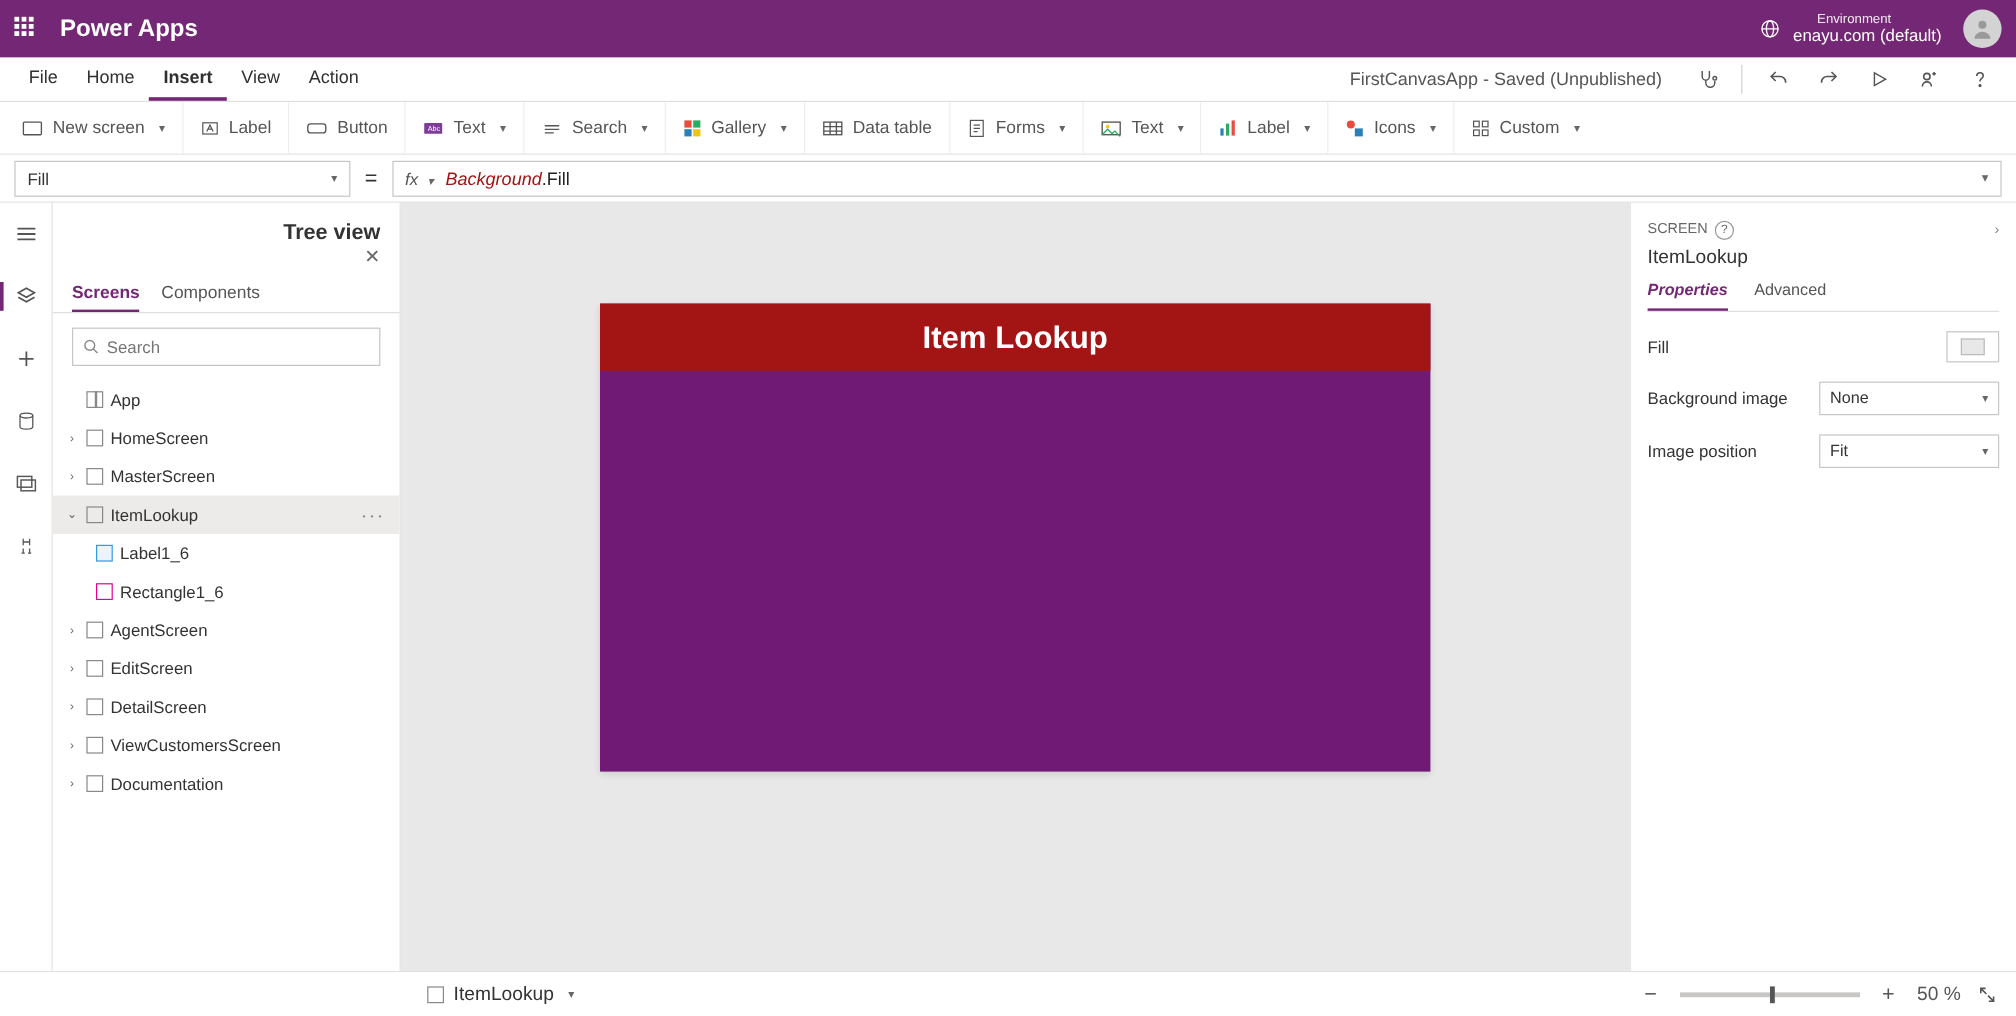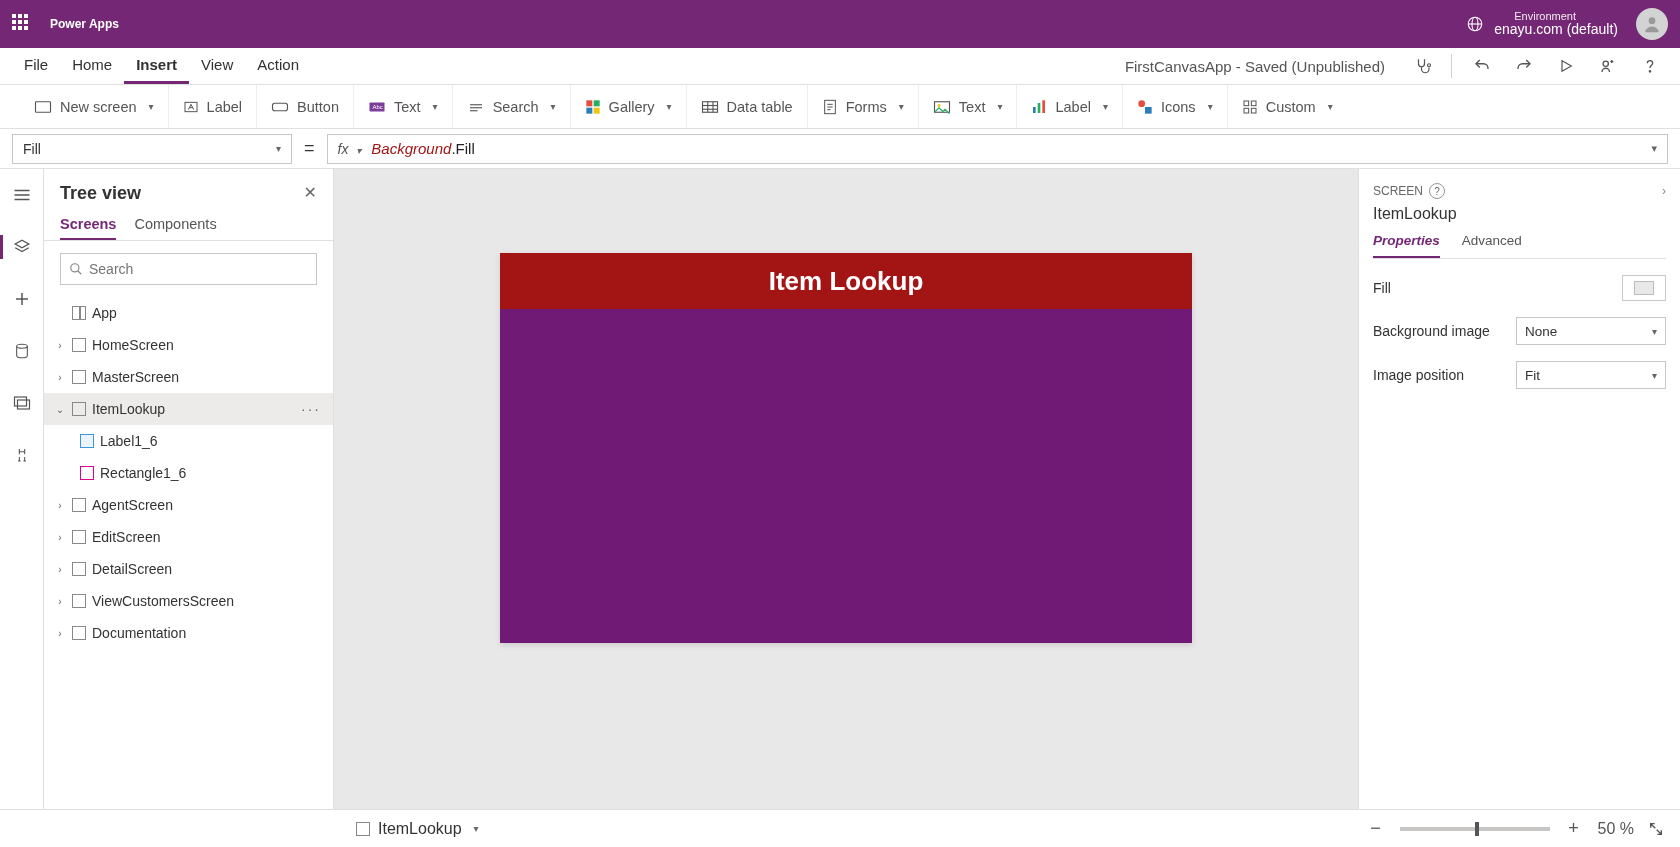--- a/index.html
+++ b/index.html
@@ -2,39 +2,39 @@
 <html><head>
 <meta charset="utf-8">
 <style>
 * { margin: 0; padding: 0; box-sizing: border-box; font-family: "Segoe UI", sans-serif; }
 body { width: 1680px; height: 847px; overflow: hidden; background: #faf9f8; color: #333; }
 
 
 .top-header { height: 48px; background: #742774; color: #fff; display: flex; align-items: center; padding: 0 12px; }
 .waffle { width: 20px; height: 20px; display: grid; grid-template-columns: repeat(3,4px); grid-template-rows: repeat(3,4px); gap: 2px; margin-right: 18px; cursor:pointer;}
 .waffle span { background: #fff; }
-.app-title { font-size: 12px; font-weight: 600; }
+.app-title { font-size: 20px; font-weight: 600; }
 .header-right { margin-left: auto; display: flex; align-items: center; gap: 18px; }
 .env-block { display:flex; align-items:center; gap:10px;}
 .env-text { line-height:1.1; }
 .env-label { font-size: 11px; opacity: .9; margin-left: 20px; }
 .env-name { font-size: 14px; }
 .avatar-circle { width: 32px; height: 32px; border-radius: 50%; background: #d3d3d3; display:flex; align-items:center; justify-content:center; color:#888; }
 
 
 .menu-bar { height: 37px; background: #fff; border-bottom: 1px solid #e1dfdd; display: flex; align-items: stretch; padding: 0 12px; }
 .menu-item { padding: 0 12px; display:flex; align-items:center; font-size: 15px; color: #323130; cursor:pointer; border-bottom: 3px solid transparent; }
 .menu-item.active { border-bottom-color: #742774; font-weight:600;}
 .menu-right { margin-left:auto; display:flex; align-items:center; gap:4px; }
 .doc-status { font-size:15px; color:#555; padding-right: 14px; }
 .menu-icon-btn { width:38px; height:36px; display:flex; align-items:center; justify-content:center; color:#555; cursor:pointer; font-size:18px; border-left:1px solid transparent;}
 .menu-sep { width:1px; height:24px; background:#d0d0d0; margin:0 6px; align-self:center;}
 
 
-.ribbon { height: 44px; background: #fff; border-bottom: 1px solid #e1dfdd; display: flex; align-items: center; padding: 0 20px; gap: 0; }
+.ribbon { height: 44px; background: #fff; border-bottom: 1px solid #e1dfdd; display: flex; align-items: center; padding: 0 4px; gap: 0; }
 .ribbon-group { display:flex; align-items:center; height:100%; border-right:1px solid #eee; padding:0 14px; gap:8px; cursor:pointer; color:#555; font-size:14.5px;}
 .ribbon-group:last-child { border-right:none; }
 .caret { font-size:10px; margin-left:4px; color:#666; }
 
 
 .formula-bar { height: 40px; background: #fff; border-bottom: 1px solid #e1dfdd; display:flex; align-items:center; padding:0 12px; gap:12px; }
 .prop-select { width: 280px; height:30px; border:1px solid #c8c6c4; display:flex; align-items:center; justify-content:space-between; padding:0 10px; font-size:14px; background:#fff; cursor:pointer;}
 .fx-eq { font-size:18px; color:#333; }
 .fx-box { flex:1; height:30px; border:1px solid #c8c6c4; display:flex; align-items:center; padding:0 10px; gap:10px; background:#fff;}
 .fx-label { font-style: italic; color:#555; font-size:14px;}
@@ -43,21 +43,21 @@
 .formula-text .token2 { color:#222; }
 .fx-expand { margin-left:auto; color:#666; cursor:pointer; font-size:11px;}
 
 
 .main { display:flex; height: calc(847px - 48px - 37px - 44px - 40px - 38px); }
 .left-rail { width: 44px; background:#fff; border-right:1px solid #e1dfdd; display:flex; flex-direction:column; align-items:center; padding-top:10px; gap:20px;}
 .rail-btn { width:32px; height:32px; display:flex; align-items:center; justify-content:center; color:#555; cursor:pointer; font-size:18px; position:relative;}
 .rail-btn.active::before { content:""; position:absolute; left:-6px; top:4px; bottom:4px; width:3px; background:#742774;}
 
 .tree-panel { width: 290px; background:#fff; border-right:1px solid #e1dfdd; display:flex; flex-direction:column; }
-.tree-header { display:flex; align-items:flex-start; justify-content:space-between; padding:14px 16px 6px;}
+.tree-header { display:flex; align-items:flex-end; justify-content:space-between; padding:14px 16px 6px;flex-direction:column;}
 .tree-title { font-size:18px; font-weight:600; }
 .tree-tabs { display:flex; gap:18px; padding:6px 16px 0; border-bottom:1px solid #e1dfdd;}
 .tree-tab { font-size:14.5px; padding-bottom:6px; cursor:pointer; color:#555; border-bottom:2px solid transparent;}
 .tree-tab.active { color:#742774; border-bottom-color:#742774; font-weight:600;}
 .tree-search { margin:12px 16px; height:32px; border:1px solid #c8c6c4; display:flex; align-items:center; padding:0 8px; gap:6px; color:#888;}
 .tree-search input { border:none; outline:none; flex:1; font-size:14px; background:transparent;}
 .tree-list { flex:1; overflow:auto; }
 .tree-row { display:flex; align-items:center; height:32px; padding-left:10px; gap:6px; font-size:14px; cursor:pointer;}
 .tree-row.selected { background:#edebe9;}
 .tw { width:12px; text-align:center; color:#666; font-size:10px;}

